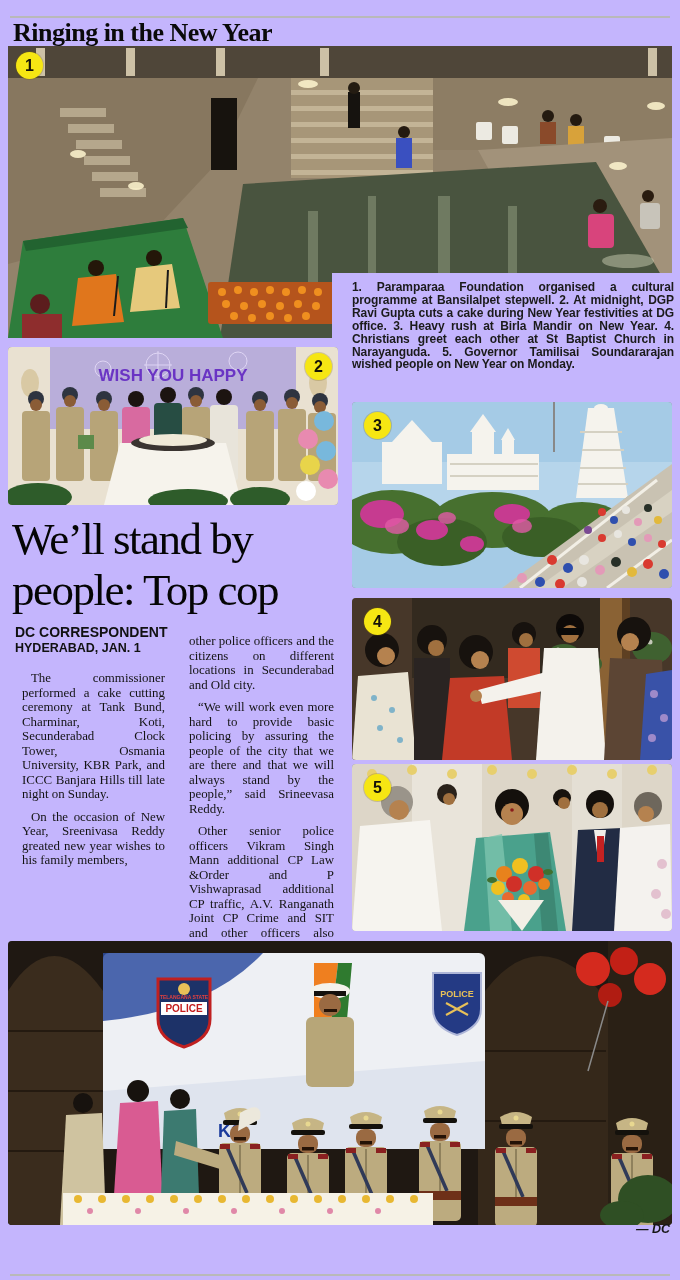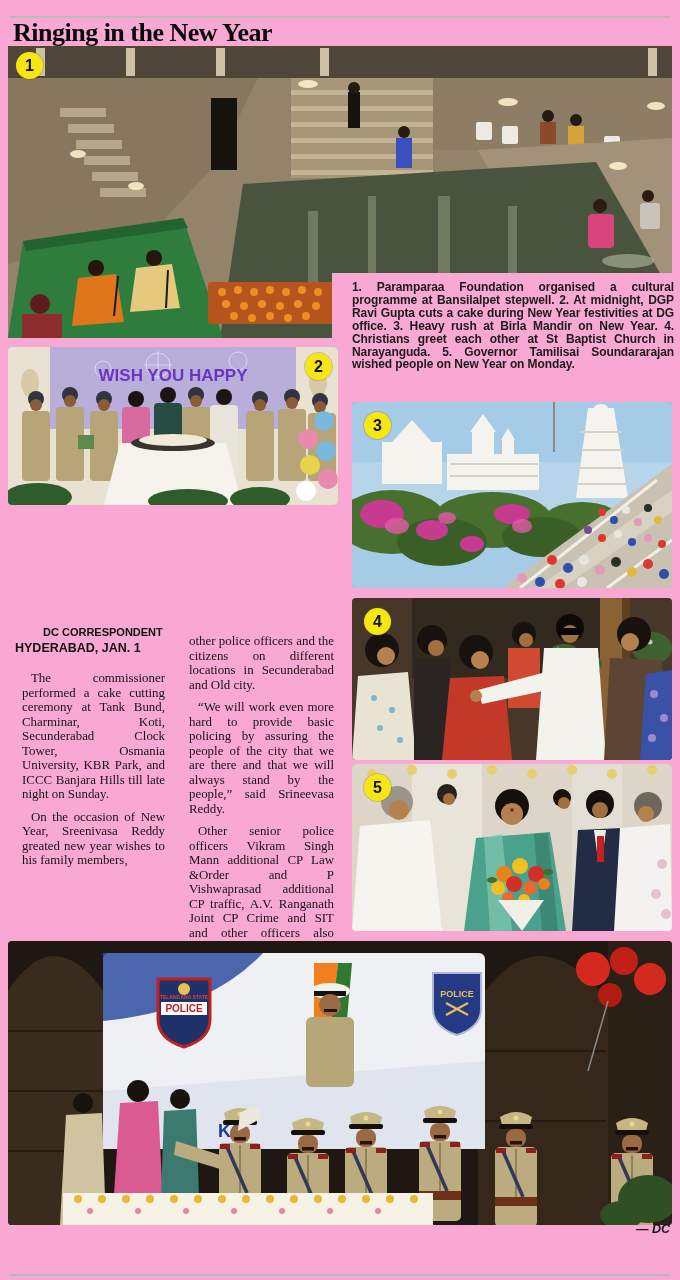--- a/index.html
+++ b/index.html
@@ -1,33 +1,33 @@
 <!DOCTYPE html>
 <html><head>
 <meta charset="utf-8">
 <style>
   html,body{margin:0;padding:0;background:#e8e8e8;}
-  .page{position:relative;width:680px;height:1280px;background:#f9a8d4;overflow:hidden;
+  .page{position:relative;width:680px;height:1280px;background:#c4b5fd;overflow:hidden;
         font-family:"Liberation Sans",sans-serif;color:#111;}
   .rule{position:absolute;height:2px;background:#b9b9b9;}
   .kicker{position:absolute;left:13px;top:18px;font-family:"Liberation Serif",serif;
           font-weight:700;font-size:26px;letter-spacing:-0.5px;color:#0a0a0a;}
   .photo{position:absolute;border-radius:4px;overflow:hidden;background:#888;}
   .photo svg{display:block;width:100%;height:100%;}
   .badge{position:absolute;width:27px;height:27px;border-radius:50%;background:#f6e613;
          color:#151208;font-weight:700;font-size:16px;line-height:27px;text-align:center;
          box-shadow:0 0 0 1px rgba(120,100,0,.25);z-index:5;}
   .capblock{position:absolute;left:352px;top:281px;width:322px;}
   .capblock .cap{font-size:12px;line-height:12.9px;font-weight:700;color:#1b1b1b;
                  text-align:justify;letter-spacing:-0.1px;}
   .capblock .credit{margin-top:3px;font-size:11.6px;font-weight:700;font-style:italic;
                     color:#2a2a2a;text-align:right;}
   .headline{position:absolute;left:12px;top:514px;width:336px;font-family:"Liberation Serif",serif;
             font-size:45px;line-height:51px;letter-spacing:-1.5px;color:#050505;}
-  .byline{position:absolute;left:15px;top:625px;font-size:11px;font-weight:700;line-height:15px;margin-left:28px;}
+  .byline{position:absolute;left:15px;top:625px;font-size:14px;font-weight:700;line-height:15px;}
   .dateline{position:absolute;left:15px;top:641px;font-size:12.5px;font-weight:700;line-height:15px;}
   .bodycol{position:absolute;font-family:"Liberation Serif",serif;font-size:12.9px;
            line-height:14.5px;text-align:justify;color:#141414;}
   .bodycol p{margin:8px;}
   .bodycol p.ind{text-indent:9px;}
   .col1{left:14px;top:663px;width:159px;}
   .col2{left:181px;top:626px;width:161px;}
   .footcap{position:absolute;left:10px;top:1231px;width:662px;font-size:12.8px;
            font-weight:700;line-height:16px;color:#161616;}
   .footcredit{position:absolute;right:10px;top:1222px;font-size:12.5px;font-weight:700;
@@ -420,20 +420,21 @@
       <polygon points="146,136 192,136 170,167" fill="#f2efe6"></polygon>
       <g fill="#d8a2bc" opacity=".6">
           <circle cx="310" cy="100" r="5"></circle>
           <circle cx="304" cy="130" r="5"></circle>
           <circle cx="314" cy="150" r="5"></circle>
         </g>
     </svg>
   </figure>
   <div class="badge" style="left:364px;top:774px;">5</div>
 
+  <h1 class="headline" style="margin:0;font-weight:400;">We’ll stand by people: Top cop</h1>
   <div class="byline">DC CORRESPONDENT</div>
   <div class="dateline">HYDERABAD, JAN. 1</div>
   <div class="bodycol col1">
     <p class="ind">The commissioner performed a cake cutting ceremony at Tank Bund, Charminar, Koti, Secunderabad Clock Tower, Osmania University, KBR Park, and ICCC Banjara Hills till late night on Sunday.</p>
     <p class="ind">On the occasion of New Year, Sreenivasa Reddy greated new year wishes to his family members,</p>
   </div>
   <div class="bodycol col2">
     <p>other police officers and the citizens on different locations in Secunderabad and Old city.</p>
     <p class="ind">“We will work even more hard to provide basic policing by assuring the people of the city that we are there and that we will always stand by the people,” said Srineevasa Reddy.</p>
     <p class="ind">Other senior police officers Vikram Singh Mann additional CP Law &amp;Order and P Vishwaprasad additional CP traffic, A.V. Ranganath Joint CP Crime and SIT and other officers also participated in the celebrations.</p>

